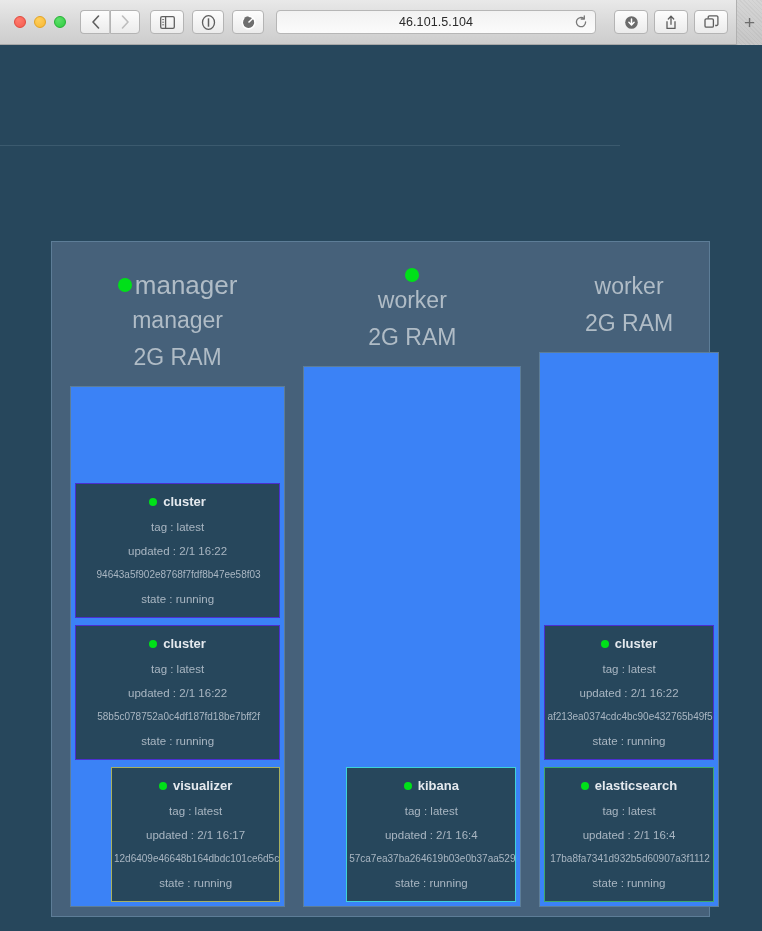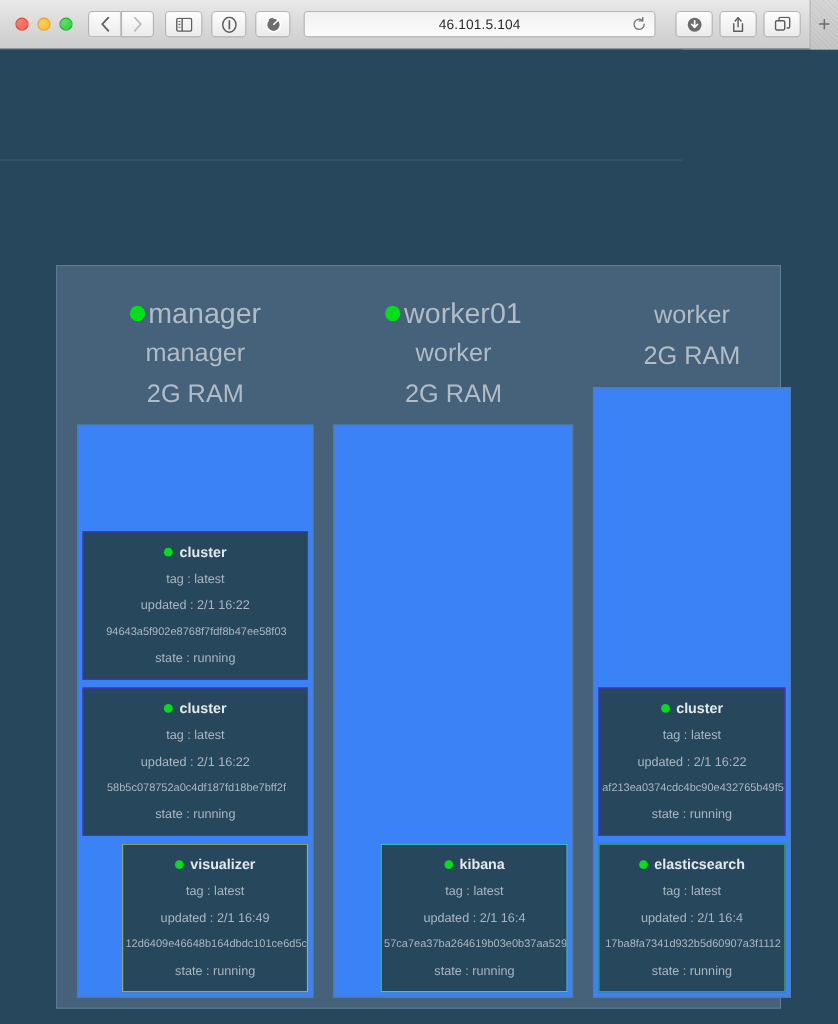--- a/index.html
+++ b/index.html
@@ -367,31 +367,30 @@
               <div class="svc-line">updated : 2/1 16:22</div>
               <div class="svc-id">58b5c078752a0c4df187fd18be7bff2f</div>
               <div class="svc-line">state : running</div>
             </div>
             <div class="service-card" style="border-color: rgb(168, 176, 96); margin-left: 36px;">
               <div class="svc-title">
                 <span class="svc-dot"></span>
                 <span>visualizer</span>
               </div>
               <div class="svc-line">tag : latest</div>
-              <div class="svc-line">updated : 2/1 16:49</div>
+              <div class="svc-line">updated : 2/1 16:17</div>
               <div class="svc-id">12d6409e46648b164dbdc101ce6d5c</div>
               <div class="svc-line">state : running</div>
             </div>
           </div>
         </div>
         <div class="node">
           <div class="node-header">
             <div class="node-title">
               <span class="node-dot"></span>
-              <span>worker01</span>
             </div>
             <div class="node-role">worker</div>
             <div class="node-ram">2G RAM</div>
           </div>
           <div class="node-body">
             <div class="spacer-flex"></div>
             <div class="service-card" style="border-color: rgb(63, 210, 214); margin-left: 38px;">
               <div class="svc-title">
                 <span class="svc-dot"></span>
                 <span>kibana</span>

